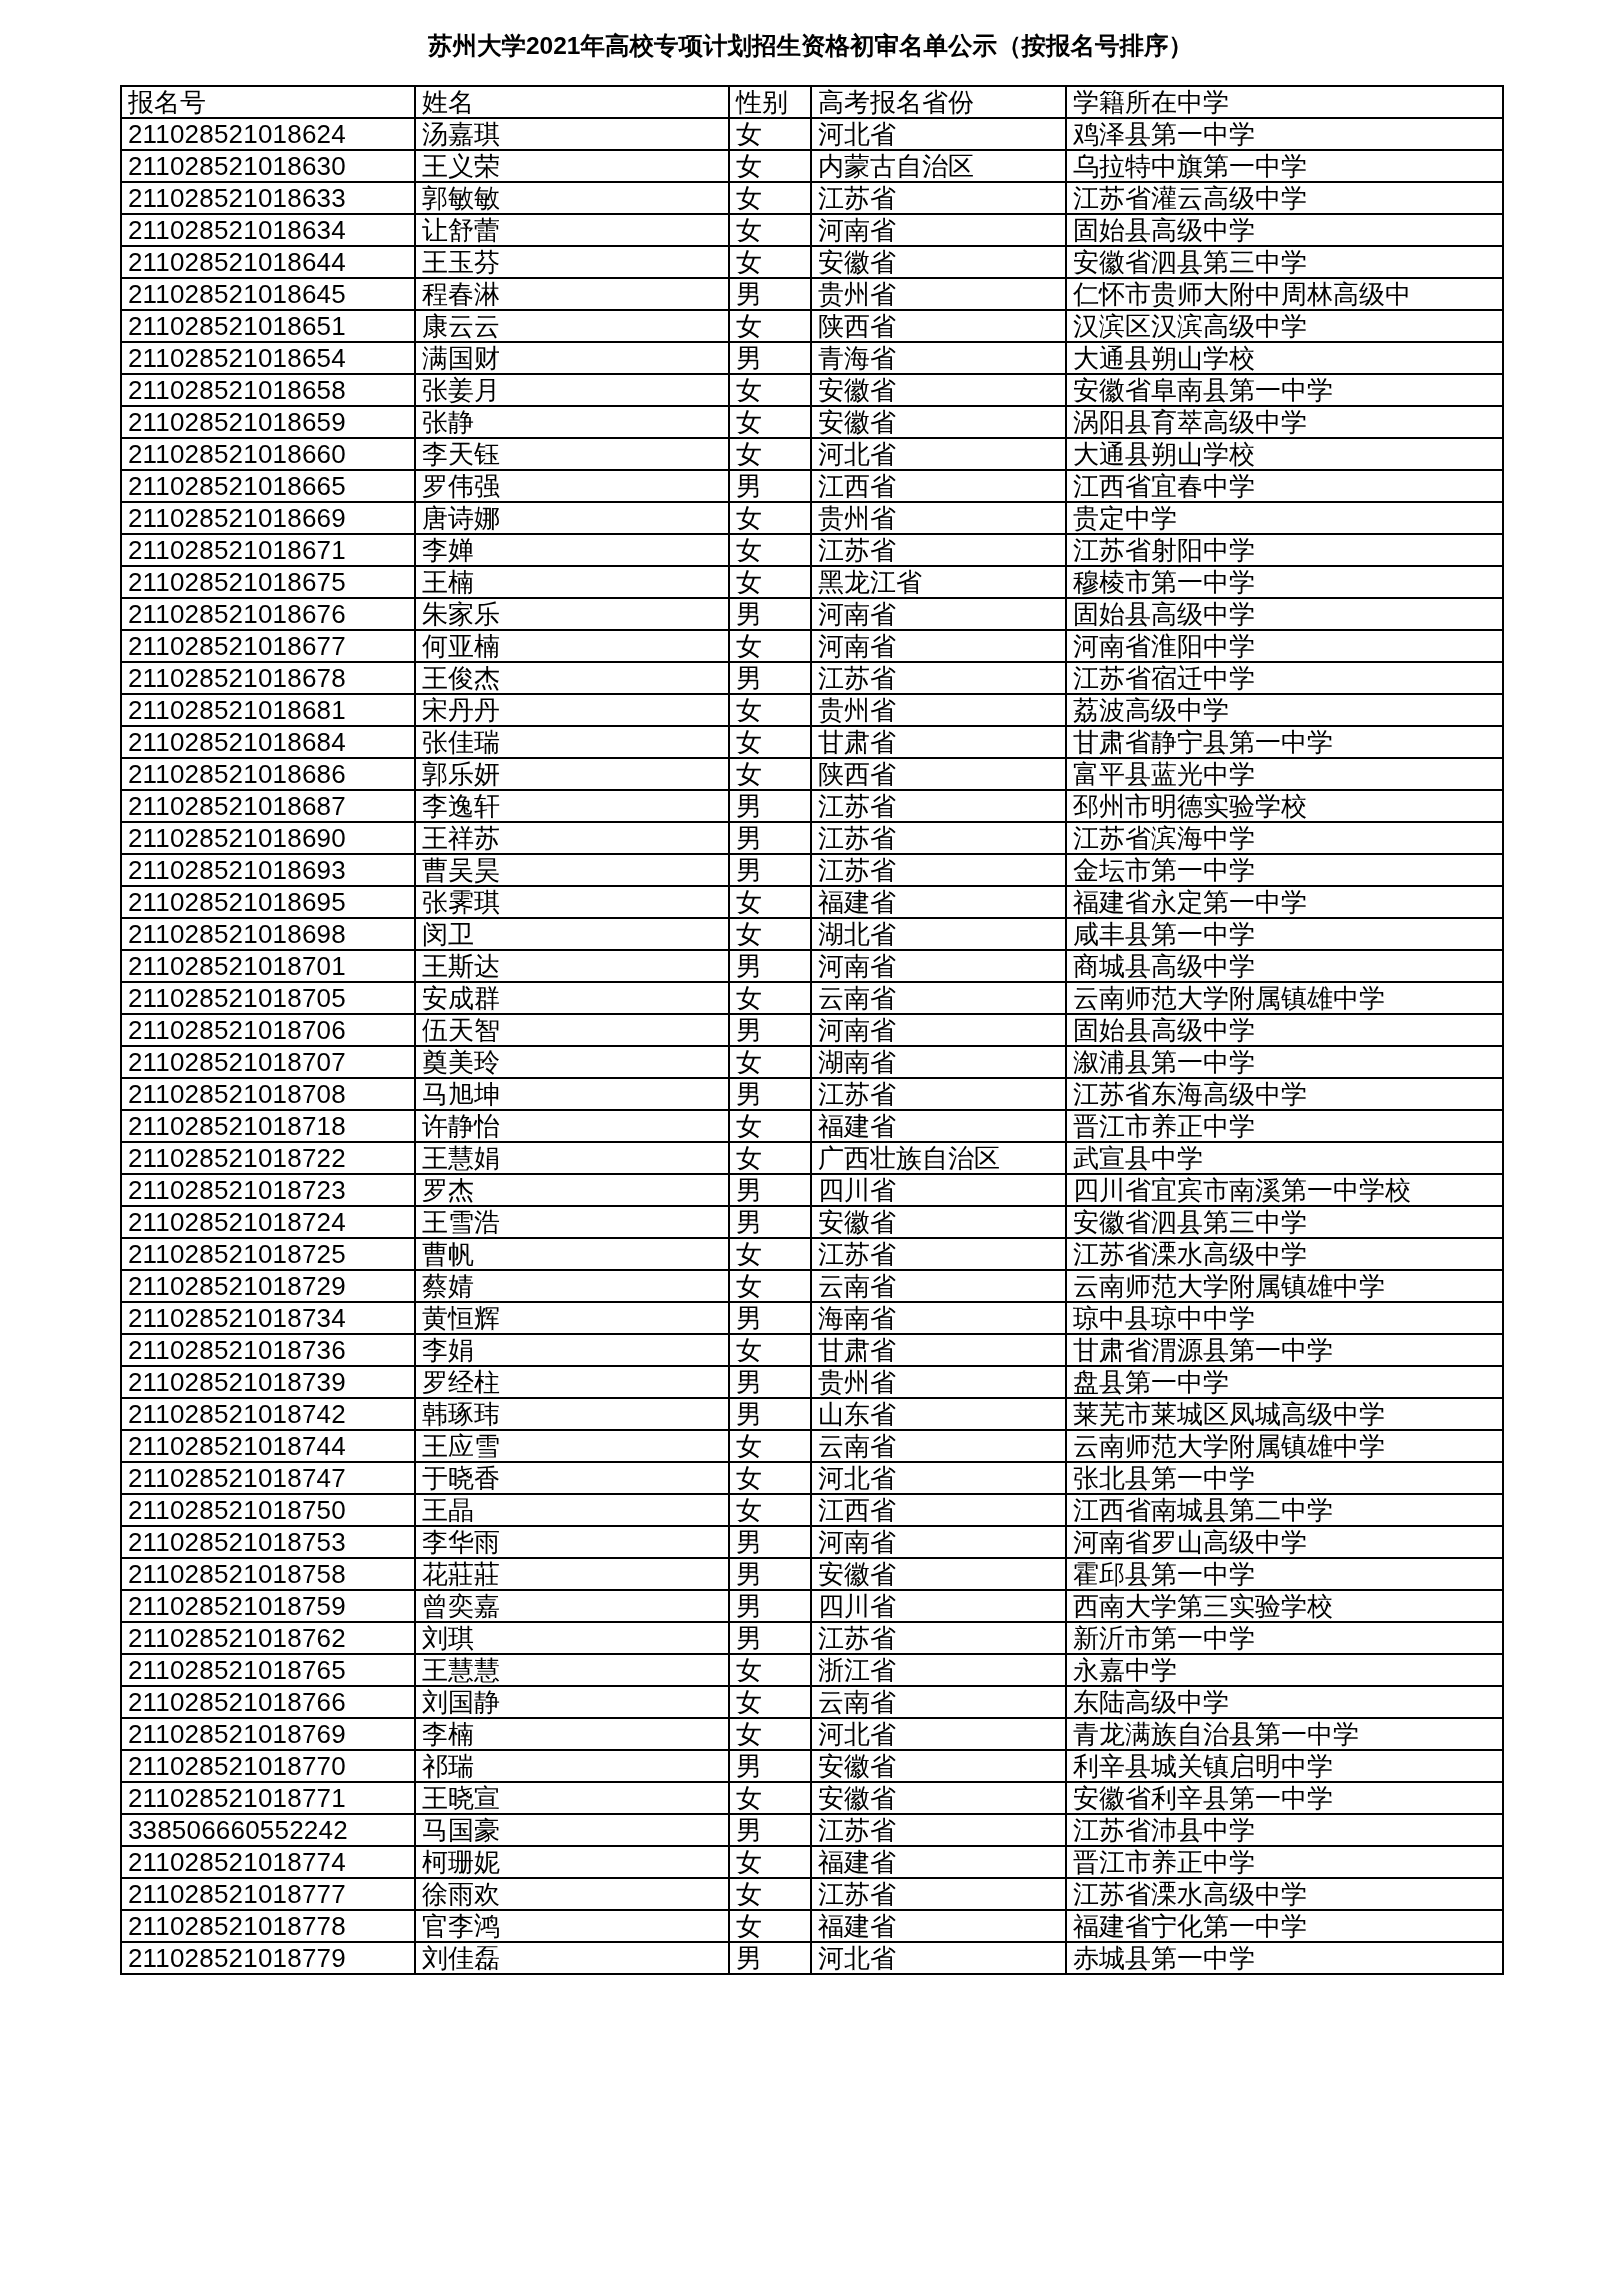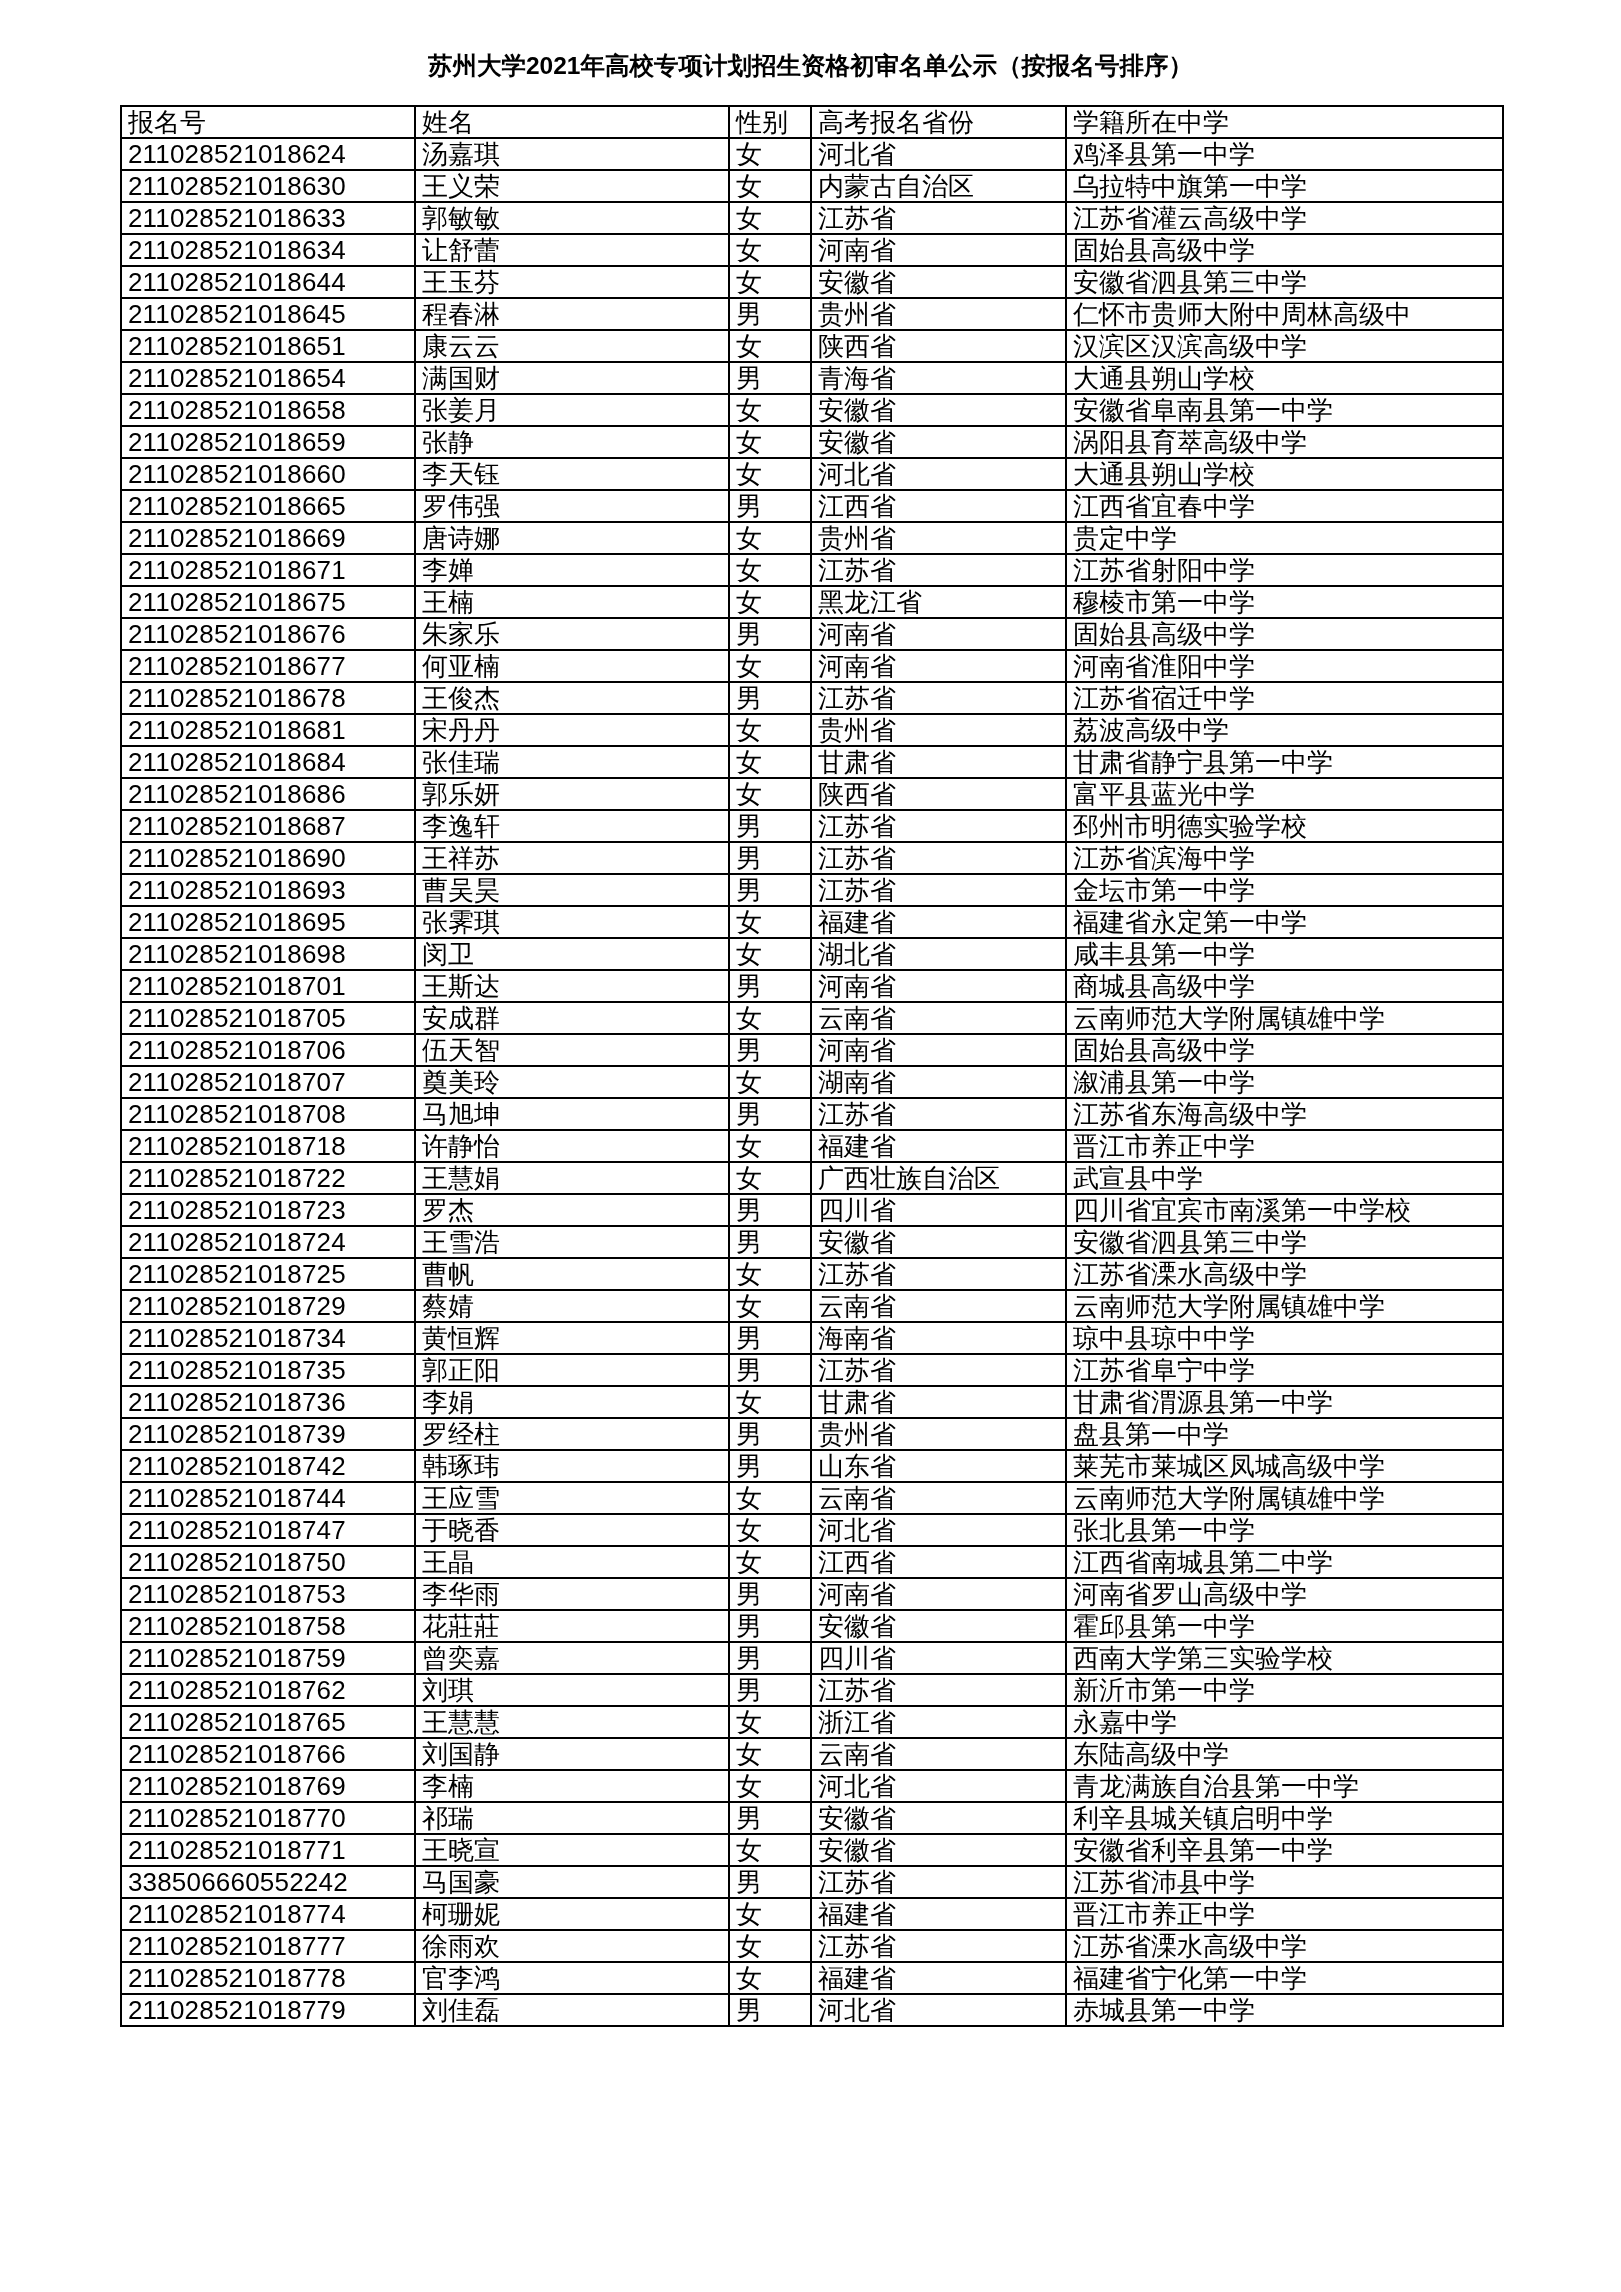--- a/index.html
+++ b/index.html
@@ -24,21 +24,20 @@
   .doc-title {
     text-align: center;
     font-family: "Liberation Sans", sans-serif;
     font-weight: bold;
     font-size: 24.5px;
     letter-spacing: 0px;
     padding-top: 33px;
     padding-bottom: 0px;
     line-height: 1.1;
     white-space: nowrap;
-    margin-top: 20px;
   }
   .table-wrap {
     margin: 25.5px 0 0 0;
     padding-left: 120px;
     padding-right: 120px;
   }
   table.roster {
     border-collapse: collapse;
     width: 1382px;
     table-layout: fixed;
@@ -350,27 +349,20 @@
             <td>云南师范大学附属镇雄中学</td>
           </tr>
           <tr>
             <td class="id">211028521018734</td>
             <td>黄恒辉</td>
             <td class="sex">男</td>
             <td>海南省</td>
             <td>琼中县琼中中学</td>
           </tr>
           <tr>
-            <td class="id">211028521018735</td>
-            <td>郭正阳</td>
-            <td class="sex">男</td>
-            <td>江苏省</td>
-            <td>江苏省阜宁中学</td>
-          </tr>
-          <tr>
             <td class="id">211028521018736</td>
             <td>李娟</td>
             <td class="sex">女</td>
             <td>甘肃省</td>
             <td>甘肃省渭源县第一中学</td>
           </tr>
           <tr>
             <td class="id">211028521018739</td>
             <td>罗经柱</td>
             <td class="sex">男</td>

